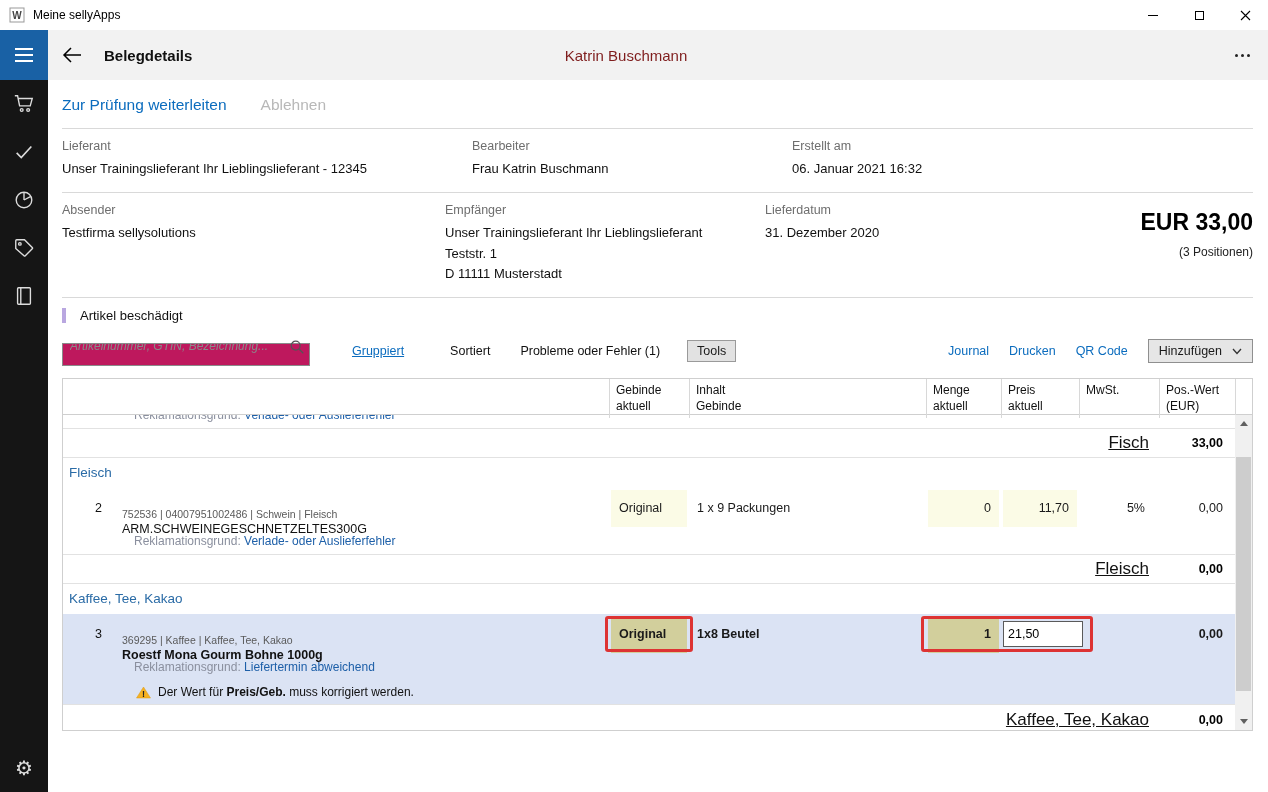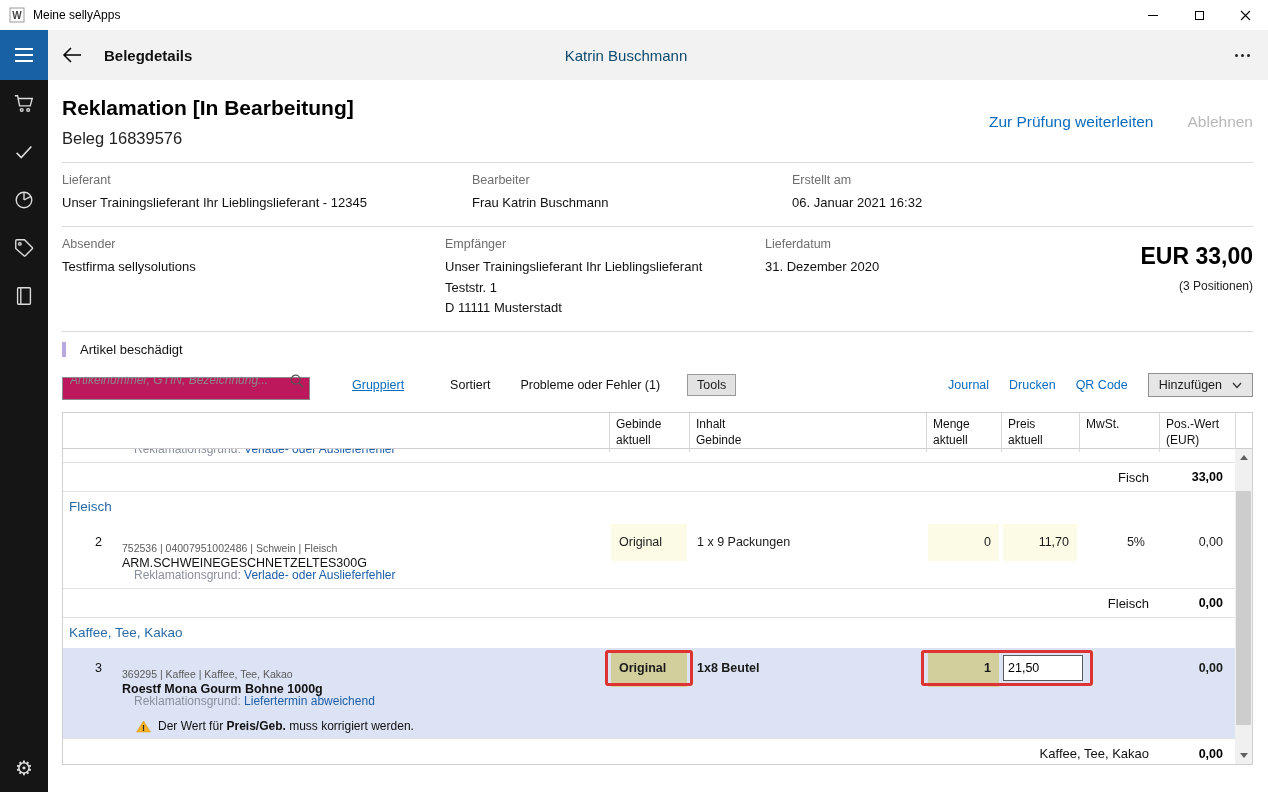--- a/index.html
+++ b/index.html
@@ -17,21 +17,21 @@
   .max-glyph{width:9px;height:9px;border:1px solid #000;}
 
   
   .appheader{position:absolute;top:30px;left:0;right:0;height:50px;background:#f2f2f2;
              display:flex;align-items:center;}
   .hamburger{width:48px;height:50px;background:#1961a5;display:flex;flex-direction:column;
              align-items:center;justify-content:center;gap:4px;flex:none;}
   .hamburger .bar{width:18px;height:2px;background:#fff;}
   .back-btn{margin-left:14px;display:flex;align-items:center;}
   .appheader-title{margin-left:22px;font-size:15px;font-weight:bold;color:#111;}
-  .user-center{position:absolute;left:0;right:16px;text-align:center;font-size:15px;color:#0c4a6e;}
+  .user-center{position:absolute;left:0;right:16px;text-align:center;font-size:15px;color:#7f1d1d;}
   .more-btn{margin-left:auto;margin-right:18px;display:flex;gap:3px;align-items:center;z-index:2;}
   .more-btn .dot{width:3px;height:3px;border-radius:50%;background:#222;}
 
   
   .sidebar{position:absolute;left:0;top:80px;bottom:0;width:48px;background:#151515;}
   .side-btn{width:48px;height:48px;display:flex;align-items:center;justify-content:center;}
   .side-btn.gear{position:absolute;bottom:0;left:0;}
   .gear-glyph{font-size:20px;color:#dcdcdc;line-height:1;}
 
   
@@ -86,21 +86,21 @@
   .rows{width:1172px;}
 
   .trow{display:grid;grid-template-columns:53px 493px 80px 237px 75px 78px 80px 76px;align-items:center;}
   .rekl{display:block;height:26px;line-height:26px;padding-left:71px;font-size:12px;white-space:nowrap;}
   .clipped{margin-top:-13px;}
   .rg-label{color:#8a8f9e;}
   .rg-value{color:#1d5fa8;}
   .grouphead{display:block;height:30px;line-height:30px;padding-left:6px;color:#2a6ba6;font-size:13.5px;}
   .subtotal{display:grid;grid-template-columns:1096px 76px;height:30px;align-items:center;
             border-top:1px solid #e2e2e2;border-bottom:1px solid #e2e2e2;}
-  .st-name{text-align:right;padding-right:10px;font-size:13px;color:#111;}
+  .st-name{text-align:right;padding-right:10px;font-size:17px;color:#111;text-decoration:underline;}
   .st-value{text-align:right;padding-right:12px;font-size:12.5px;font-weight:bold;color:#000;}
 
   .article{height:40px;position:relative;}
   .c-num{text-align:right;padding-right:14px;font-size:12.5px;color:#111;}
   .c-art{padding-left:6px;overflow:hidden;margin-top:27px;}
   .art-meta{font-size:10.5px;color:#5a5a5a;margin-bottom:2px;white-space:nowrap;}
   .art-name{font-size:12.5px;color:#111;white-space:nowrap;}
   .cell-box{height:37px;display:flex;align-items:center;margin:0 2px;padding:0 8px;font-size:12.5px;}
   .box-yellow{background:#fbfbe6;}
   .box-khaki{background:#d2cf9c;font-weight:bold;}
@@ -208,24 +208,20 @@
   </div>
   <div class="side-btn gear">
     <span class="gear-glyph">⚙</span>
   </div>
 </div>
 
 <div class="bottom-strip"></div>
 <div class="main">
 
   <div class="doc-header">
-    <div>
-      <div class="doc-title">Reklamation [In Bearbeitung]</div>
-      <div class="doc-beleg">Beleg 16839576</div>
-    </div>
     <div class="doc-actions">
       <span class="link-blue">Zur Prüfung weiterleiten</span>
       <span class="link-gray">Ablehnen</span>
     </div>
   </div>
 
   <div class="fields-row">
     <div class="f-w410">
       <div class="field-label">Lieferant</div>
       <div class="field-value">Unser Trainingslieferant Ihr Lieblingslieferant - 12345</div>

